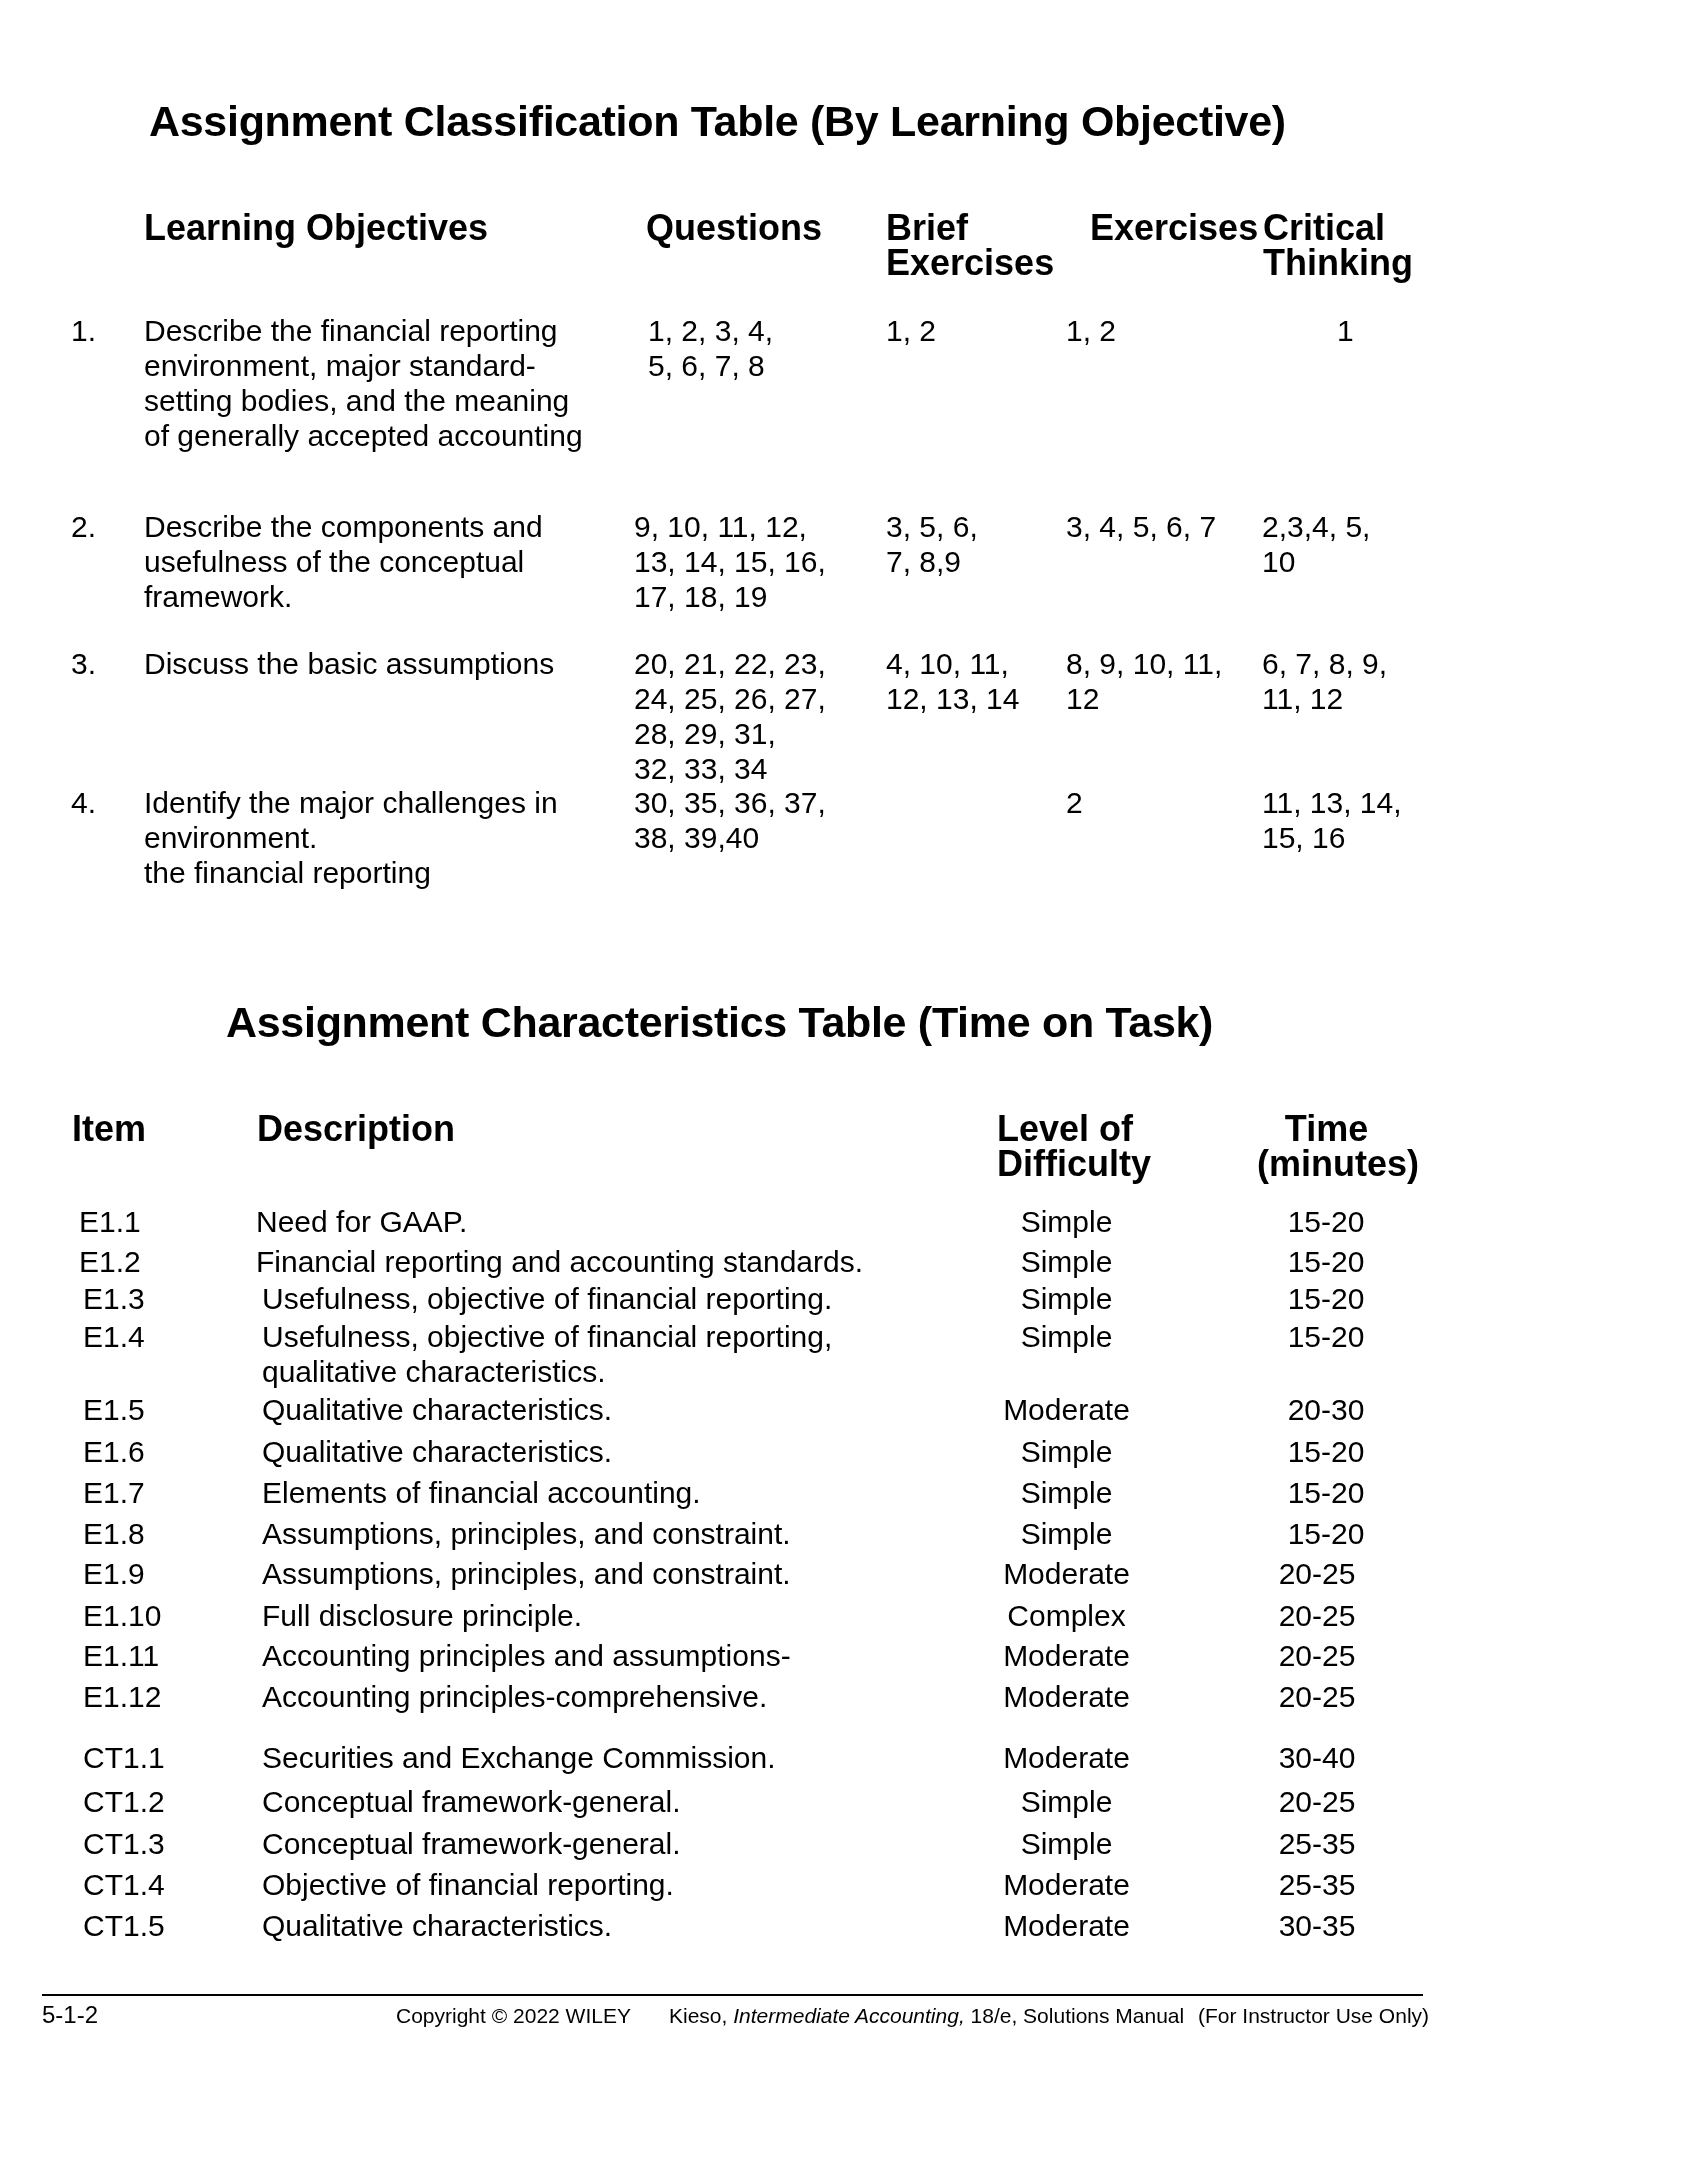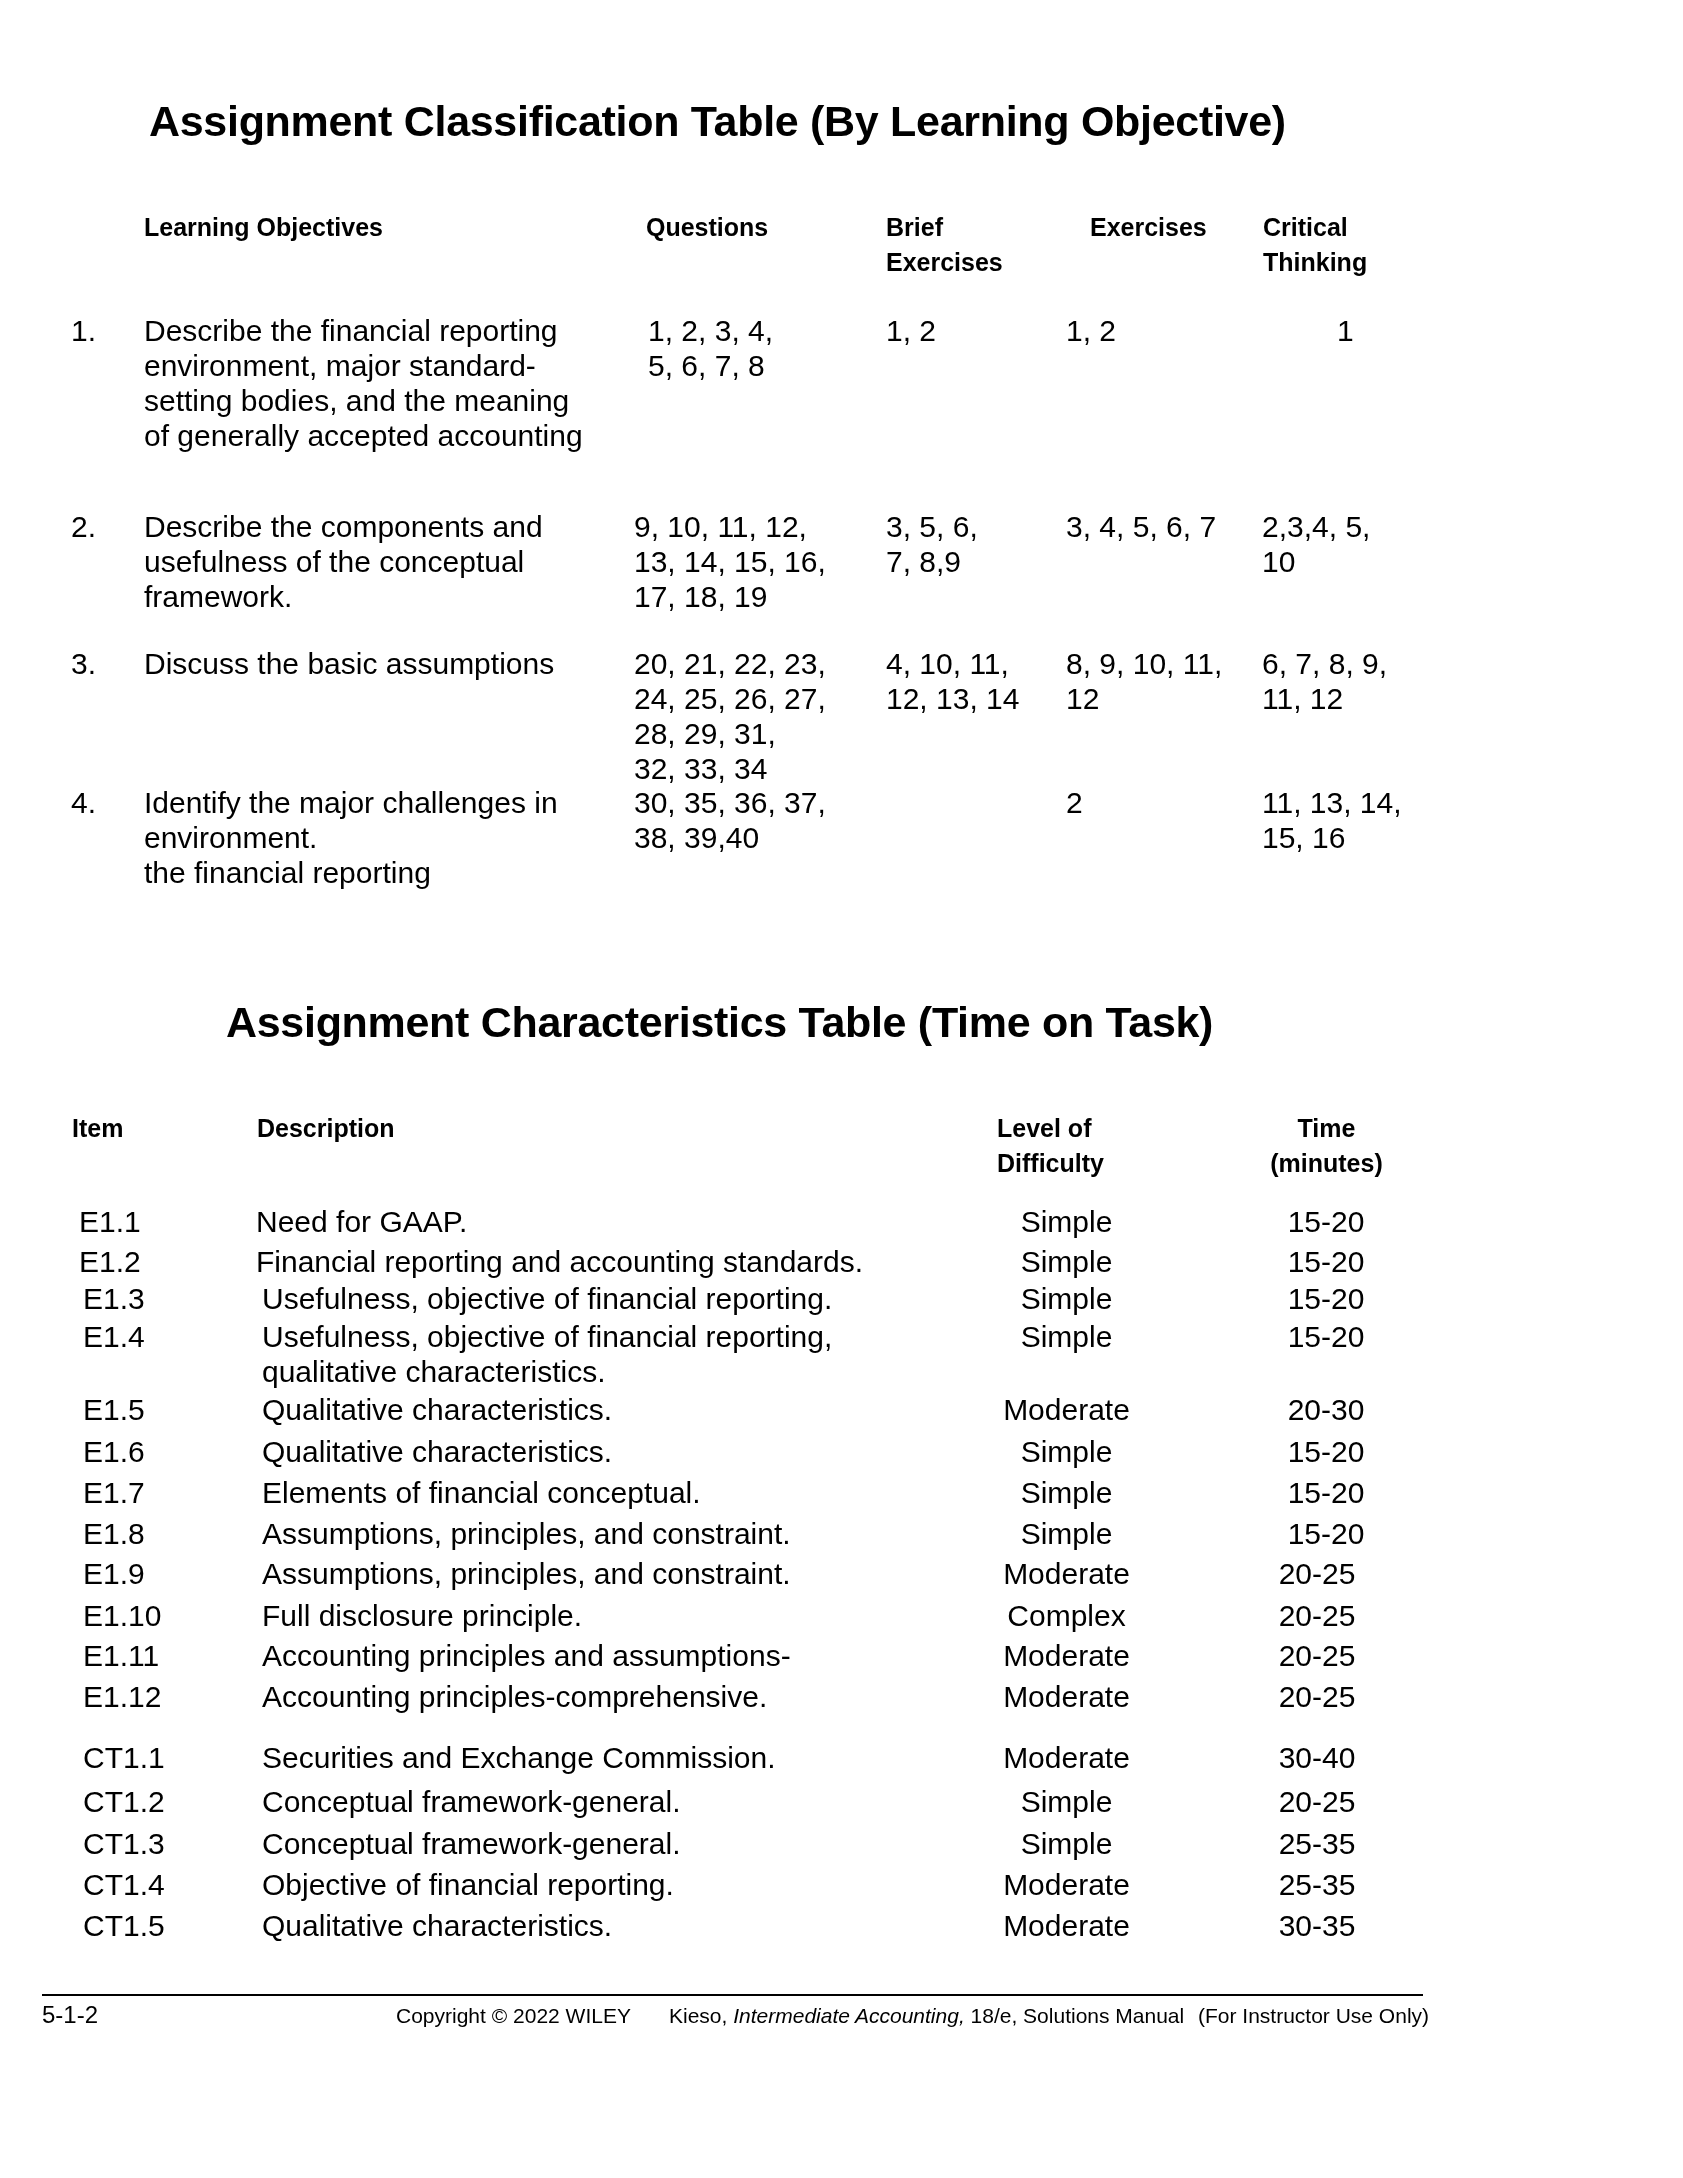--- a/index.html
+++ b/index.html
@@ -1,19 +1,19 @@
 <!DOCTYPE html>
 <html><head>
   <meta charset="utf-8">
   <style>
     html, body { margin:0; padding:0; background:#ffffff; }
     body { width:1683px; height:2178px; position:relative; overflow:hidden; color:#000; font-family:"Liberation Sans", sans-serif; }
     .abs { position:absolute; }
     .title { font-weight:bold; font-size:43px; white-space:nowrap; letter-spacing:-0.3px; }
-    .hdr { font-weight:bold; font-size:25px; line-height:35px; }
+    .hdr { font-weight:bold; font-size:36px; line-height:35px; }
     .cell { font-size:30px; line-height:35px; }
     .t1-row { position:absolute; left:0; width:1683px; }
     .t1-row .num { position:absolute; left:71px; }
     .t1-row .lo { position:absolute; left:144px; width:465px; }
     .t1-row .q { position:absolute; left:634px; width:208px; }
     .t1-row .be { position:absolute; left:886px; width:158px; }
     .t1-row .ex { position:absolute; left:1066px; width:198px; }
     .t1-row .ct { position:absolute; left:1262px; width:168px; }
     .t2-row { position:absolute; left:0; width:1625px; height:40px; }
     .t2-row .item { position:absolute; left:83px; }
@@ -184,21 +184,21 @@
     <span class="time">20-30</span>
   </div>
   <div class="t2-row cell" style="top:1434px;">
     <span class="item">E1.6</span>
     <span class="desc">Qualitative characteristics.</span>
     <span class="lvl">Simple</span>
     <span class="time">15-20</span>
   </div>
   <div class="t2-row cell" style="top:1475px;">
     <span class="item">E1.7</span>
-    <span class="desc">Elements of financial conceptual.</span>
+    <span class="desc">Elements of financial accounting.</span>
     <span class="lvl">Simple</span>
     <span class="time">15-20</span>
   </div>
   <div class="t2-row cell" style="top:1516px;">
     <span class="item">E1.8</span>
     <span class="desc">Assumptions, principles, and constraint.</span>
     <span class="lvl">Simple</span>
     <span class="time">15-20</span>
   </div>
   <div class="t2-row cell" style="top:1556px;">

